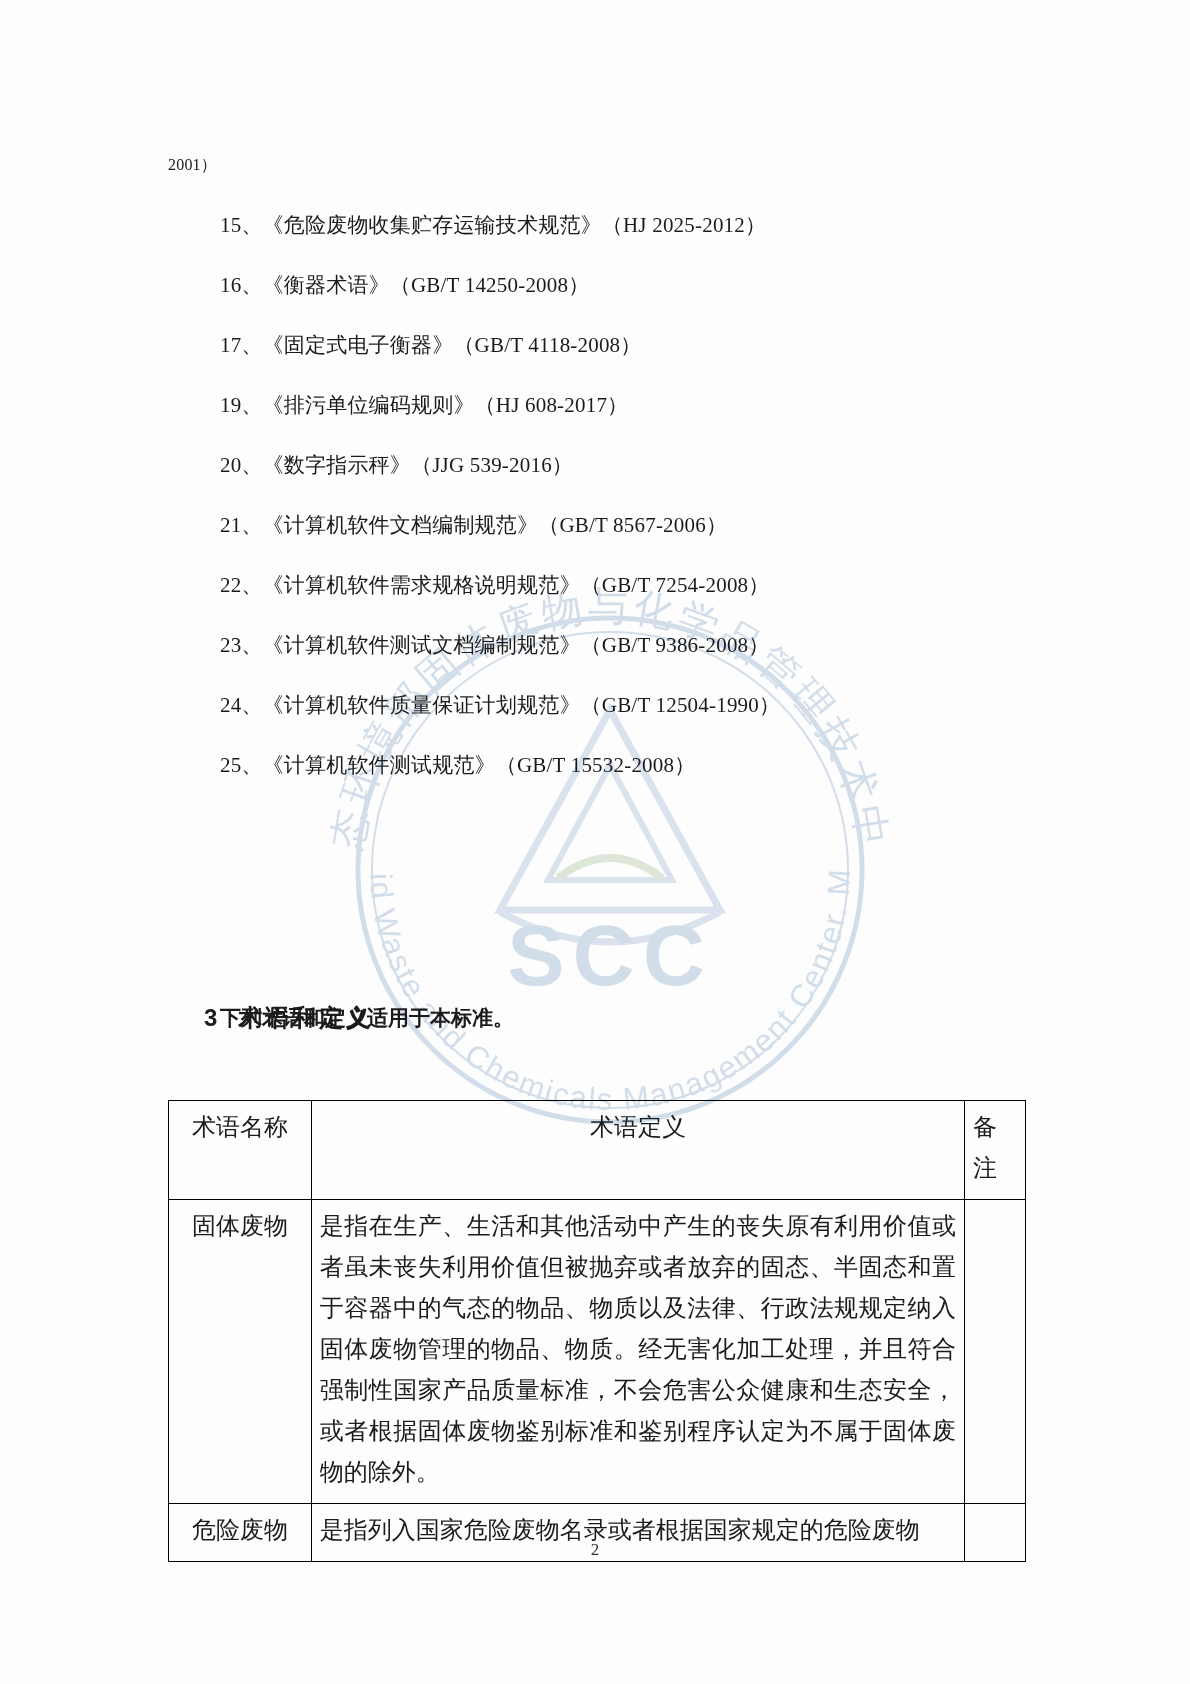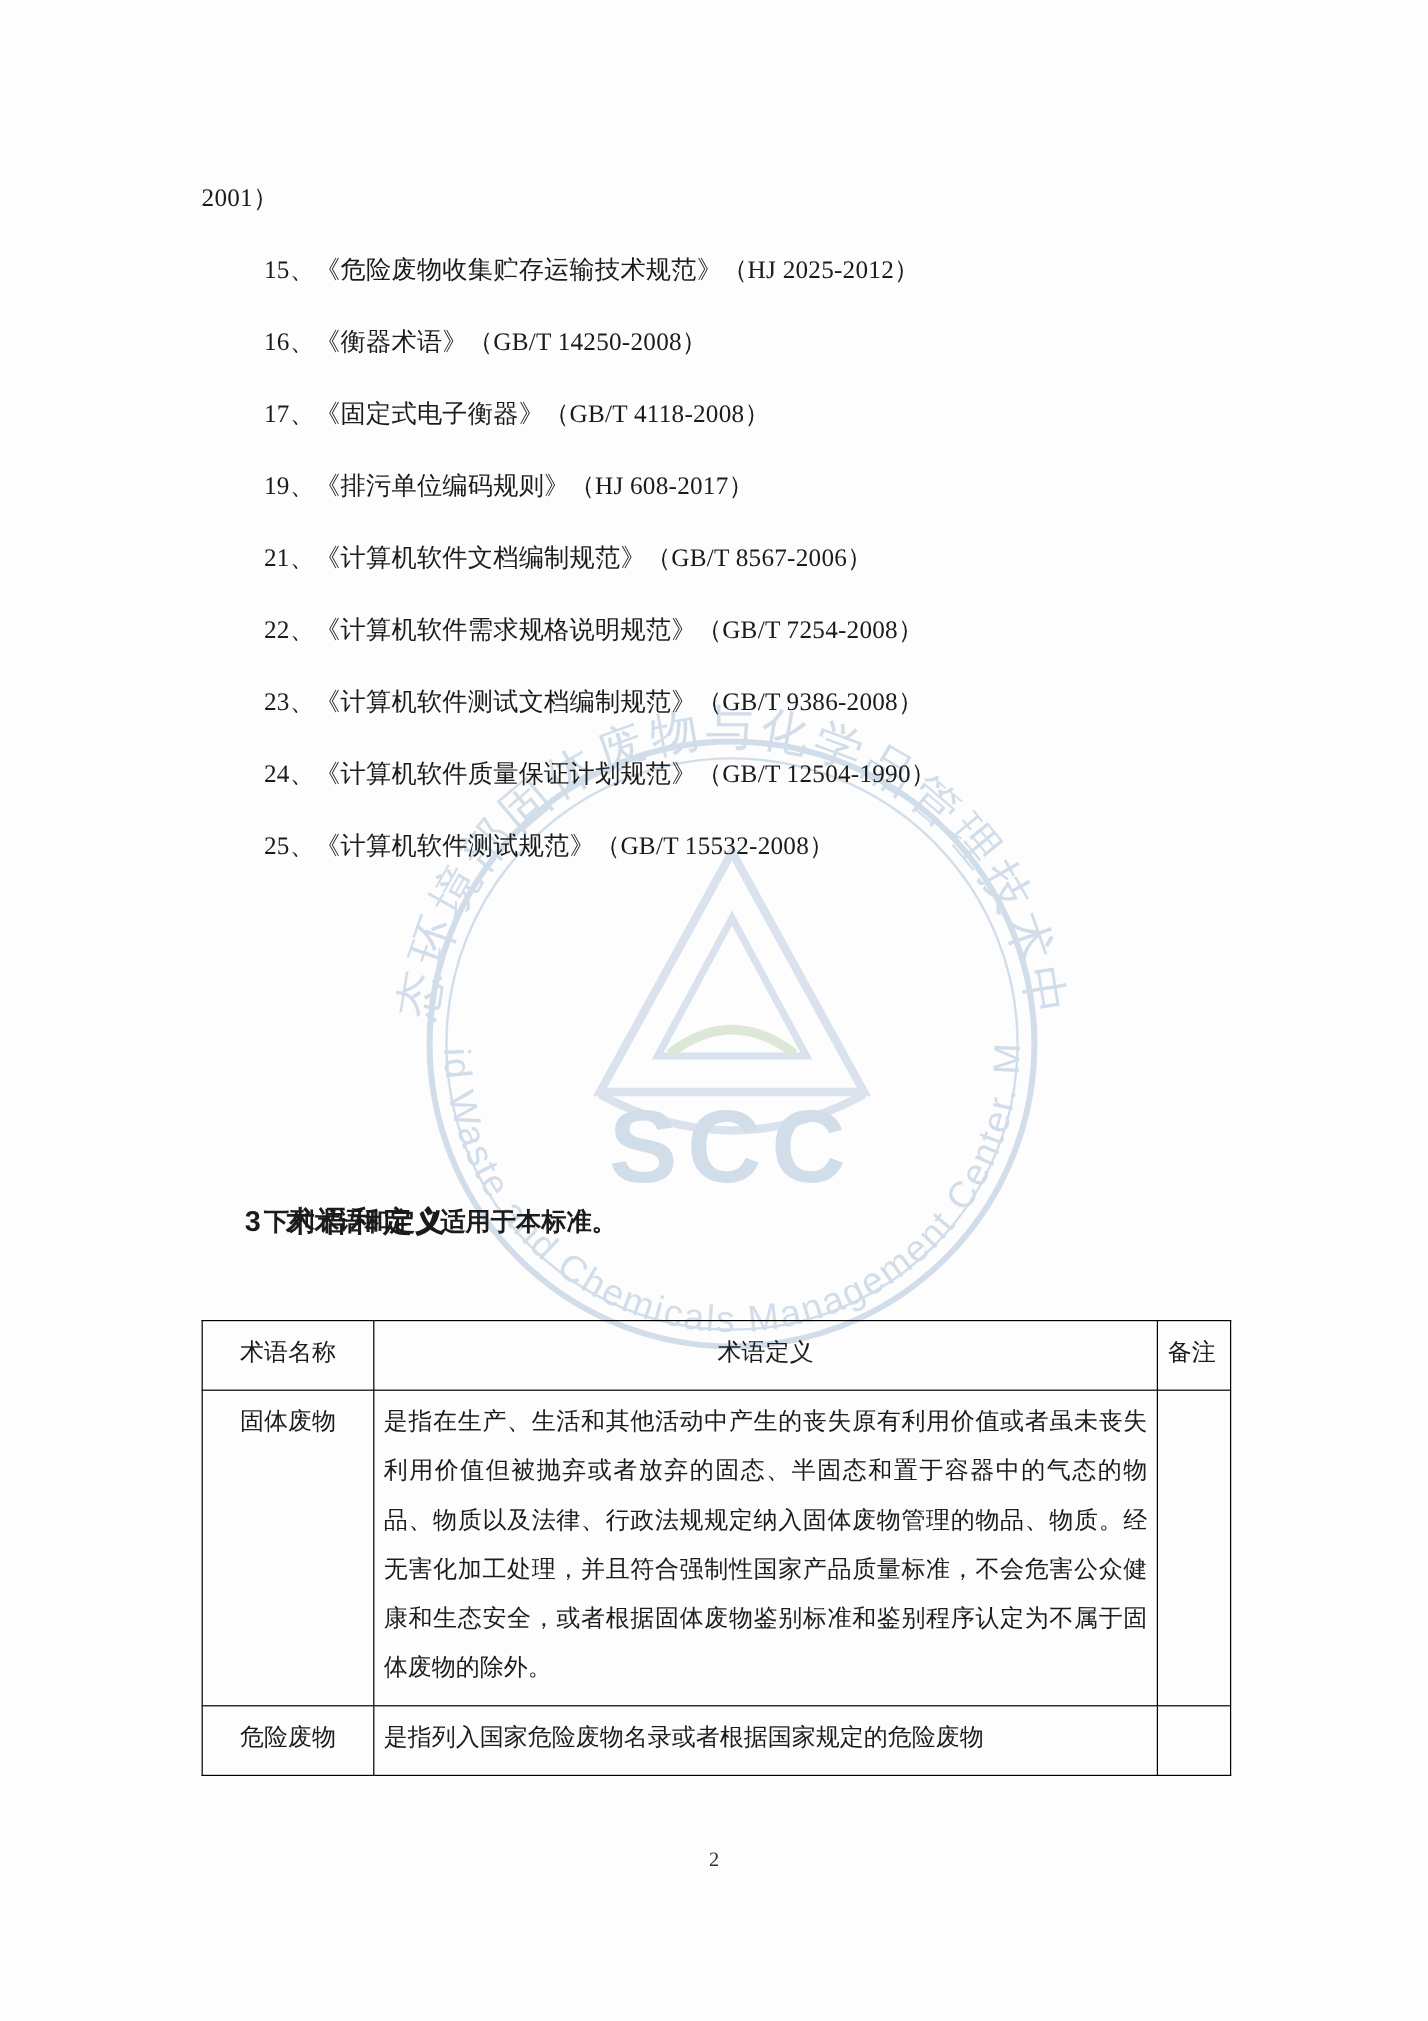--- a/index.html
+++ b/index.html
@@ -38,21 +38,21 @@
 
   
   .ref-list {
     position: absolute;
     left: 0;
     top: 135px;
     width: 856px;
     z-index: 10;
   }
   .line-hang {
-    font-size: 21px;
+    font-size: 16px;
     line-height: 60px;
     letter-spacing: 0.2px;
     white-space: nowrap;
   }
   .line-indent {
     font-size: 21px;
     line-height: 60px;
     padding-left: 52px;
     letter-spacing: 0.2px;
     white-space: nowrap;
@@ -101,21 +101,21 @@
     width: 858px;
     border-collapse: collapse;
     table-layout: fixed;
     z-index: 10;
     background: transparent;
   }
   .term-table td, .term-table th {
     border: 1px solid #000000;
     vertical-align: top;
     padding: 6px 8px 10px 8px;
-    font-size: 20px;
+    font-size: 24px;
     line-height: 41px;
     font-weight: normal;
     background: transparent;
   }
   .col-name { width: 136px; text-align: center; }
   .col-def  { width: 622px; }
   .col-note { width: 58px; text-align: center; }
 
   .hdr-name { text-align: center; }
   .hdr-def  { text-align: center; }
@@ -169,20 +169,21 @@
   </div>
 
   <div class="content">
 
     <div class="ref-list">
       <div class="line-hang">2001）</div>
       <div class="line-indent">15、《危险废物收集贮存运输技术规范》（HJ 2025-2012）</div>
       <div class="line-indent">16、《衡器术语》（GB/T 14250-2008）</div>
       <div class="line-indent">17、《固定式电子衡器》（GB/T 4118-2008）</div>
       <div class="line-indent">19、《排污单位编码规则》（HJ 608-2017）</div>
+      <div class="line-indent">20、《数字指示秤》（JJG 539-2016）</div>
       <div class="line-indent">21、《计算机软件文档编制规范》（GB/T 8567-2006）</div>
       <div class="line-indent">22、《计算机软件需求规格说明规范》（GB/T 7254-2008）</div>
       <div class="line-indent">23、《计算机软件测试文档编制规范》（GB/T 9386-2008）</div>
       <div class="line-indent">24、《计算机软件质量保证计划规范》（GB/T 12504-1990）</div>
       <div class="line-indent">25、《计算机软件测试规范》（GB/T 15532-2008）</div>
     </div>
 
     <div class="sec-heading">
       <span class="num">3</span><span>术语和定义</span>
     </div>

